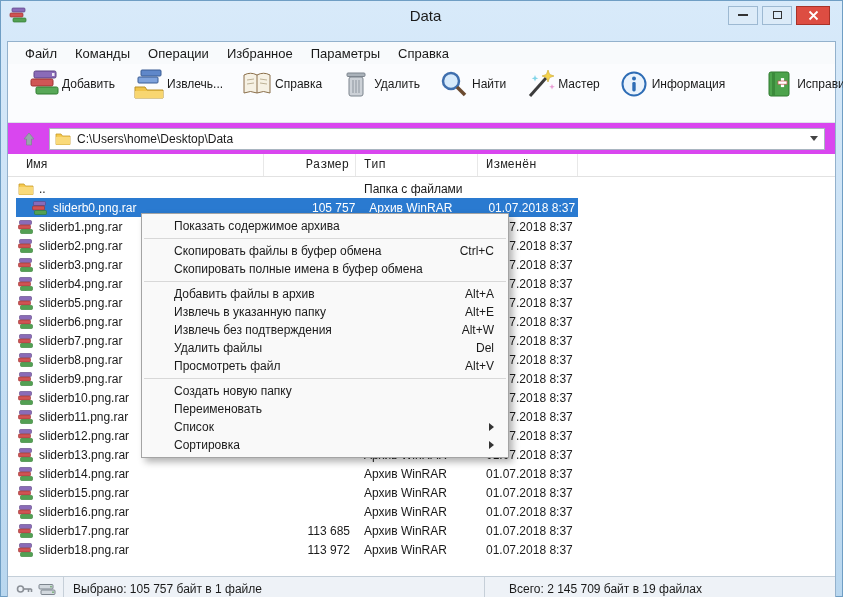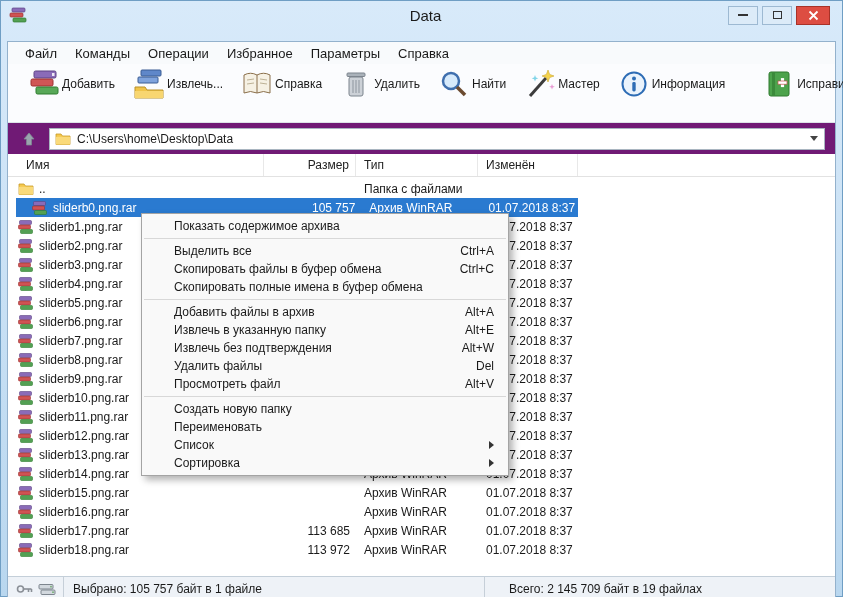--- a/index.html
+++ b/index.html
@@ -28,31 +28,31 @@
   .menubar{height:22px;display:flex;align-items:center;background:#f8fafc;padding-left:8px;font-size:13px;color:#1a1a1a;}
   .menu-top-item{padding:2px 9px;cursor:default;}
 
   .toolbar{height:59px;display:flex;align-items:flex-start;background:#fbfcfe;
     border-bottom:1px solid #dde3e8;padding:3px 8px 0 10px;}
   .tb-btn{display:flex;flex-direction:row;align-items:center;padding:1px 8px;cursor:default;}
   .tb-icon{width:36px;height:32px;display:flex;align-items:center;justify-content:center;}
   .tb-label{font-size:12px;color:#1a1a1a;margin-top:0px;white-space:nowrap;}
   .tb-sep{width:1px;height:48px;background:#d8dee4;margin:3px 10px 0 10px;}
 
-  .addressrow{height:31px;display:flex;align-items:center;background:#701a75;padding:0 10px;gap:9px;}
+  .addressrow{height:31px;display:flex;align-items:center;background:#d946ef;padding:0 10px;gap:9px;}
   .up-btn{width:22px;height:22px;display:flex;align-items:center;justify-content:center;cursor:default;}
   .combobox{flex:1;height:22px;background:#fff;border:1px solid #a9b5c0;display:flex;align-items:center;
     padding:0 2px 0 5px;gap:6px;font-size:12px;color:#1a1a1a;}
   .combo-text{flex:1;}
   .combo-drop{width:16px;height:100%;display:flex;align-items:center;justify-content:center;}
   .tri-down{width:0;height:0;border-left:4px solid transparent;border-right:4px solid transparent;border-top:5px solid #444;}
 
   
   .listheader{height:23px;display:flex;align-items:flex-start;background:#fff;
-    border-bottom:1px solid #e2e2e2;font-size:12px;color:#222;padding-left:8px;}
+    border-bottom:1px solid #e2e2e2;font-size:12px;color:#222;padding-left:8px;font-family:Liberation Mono, monospace;}
   .hcell{height:100%;display:flex;align-items:center;border-right:1px solid #e8e8e8;cursor:default;}
   .h-name{width:248px;padding-left:10px;}
   .h-size{width:92px;justify-content:flex-end;padding-right:6px;}
   .h-type{width:122px;padding-left:8px;}
   .h-mod{width:100px;padding-left:8px;}
   .h-fill{flex:1;border-right:none;}
 
   .listbody{flex:1;background:#fff;padding-left:8px;padding-top:2px;overflow:hidden;}
   .file-row{display:flex;width:562px;height:19px;align-items:center;font-size:12px;color:#1a1a1a;cursor:default;}
   .file-row.selected{background:#2a7ad0;color:#fff;padding-left:14px;}
@@ -569,24 +569,20 @@
 
   </div>
 
   <div class="context-menu">
       <div class="menu-item">
         <span class="mi-label">Показать содержимое архива</span>
         <span class="mi-shortcut"></span>
       </div>
       <div class="menu-sep"></div>
       <div class="menu-item">
-        <span class="mi-label">Выделить все</span>
-        <span class="mi-shortcut">Ctrl+A</span>
-      </div>
-      <div class="menu-item">
         <span class="mi-label">Скопировать файлы в буфер обмена</span>
         <span class="mi-shortcut">Ctrl+C</span>
       </div>
       <div class="menu-item">
         <span class="mi-label">Скопировать полные имена в буфер обмена</span>
         <span class="mi-shortcut"></span>
       </div>
       <div class="menu-sep"></div>
       <div class="menu-item">
         <span class="mi-label">Добавить файлы в архив</span>

